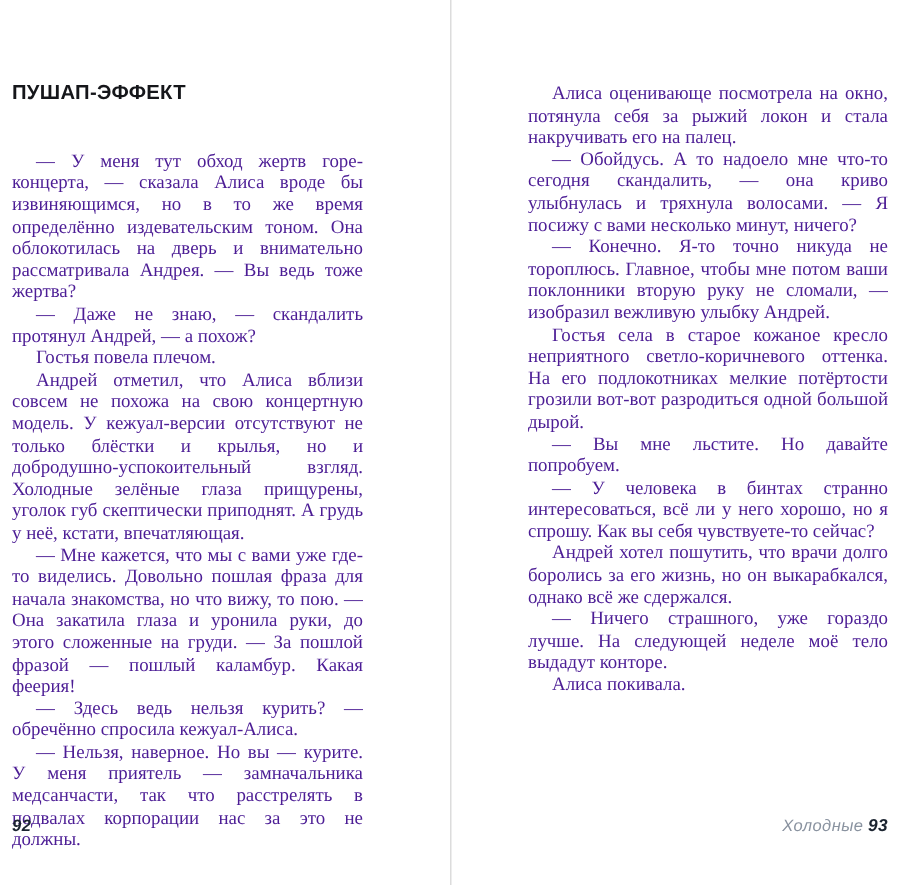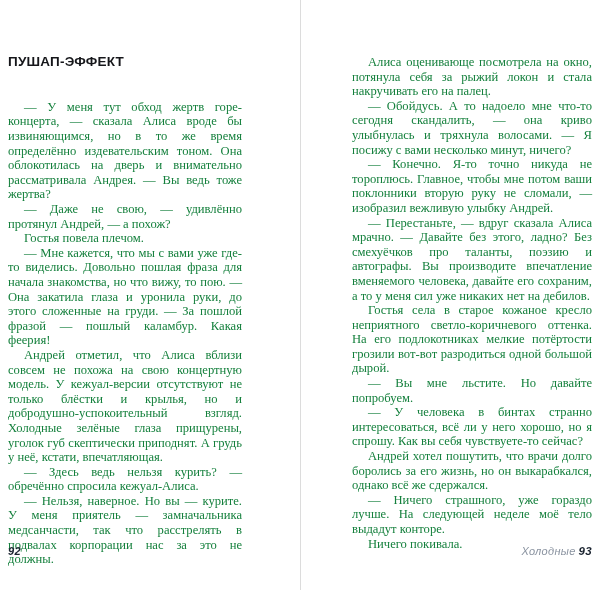--- a/index.html
+++ b/index.html
@@ -61,21 +61,21 @@
   }
 
   
   p.para {
     margin: 0;
     text-align: justify;
     text-justify: inter-word;
     text-indent: 16px;
     font-size: 12.6px;
     line-height: 14.6px;
-    color: #15803d;
+    color: #4c1d95;
     hyphens: manual;
   }
 
   
   .folio {
     position: absolute;
     bottom: 33px;
     font-family: "Liberation Sans", "DejaVu Sans", sans-serif;
     font-size: 11px;
     font-weight: bold;
@@ -100,43 +100,42 @@
 </head>
 <body>
 
 <div class="spread">
 
   <div class="page page-left">
     <div class="content">
       <h1 class="chapter-title">ПУШАП-ЭФФЕКТ</h1>
 
       <p class="para">— У меня тут обход жертв горе-концерта, — сказала Алиса вроде бы извиняющимся, но в то же время определённо издевательским тоном. Она облокотилась на дверь и внимательно рассматривала Андрея. — Вы ведь тоже жертва?</p>
-      <p class="para">— Даже не свою, — удивлённо протянул Андрей, — а похож?</p>
+      <p class="para">— Даже не знаю, — скандалить протянул Андрей, — а похож?</p>
       <p class="para">Гостья повела плечом.</p>
+      <p class="para">Андрей отметил, что Алиса вблизи совсем не похожа на свою концертную модель. У кежуал-версии отсутствуют не только блёстки и крылья, но и добродушно-успокоительный взгляд. Холодные зелёные глаза прищурены, уголок губ скептически приподнят. А грудь у неё, кстати, впечатляющая.</p>
       <p class="para">— Мне кажется, что мы с вами уже где-то виделись. Довольно пошлая фраза для начала знакомства, но что вижу, то пою. — Она закатила глаза и уронила руки, до этого сложенные на груди. — За пошлой фразой — пошлый каламбур. Какая феерия!</p>
-      <p class="para">Андрей отметил, что Алиса вблизи совсем не похожа на свою концертную модель. У кежуал-версии отсутствуют не только блёстки и крылья, но и добродушно-успокоительный взгляд. Холодные зелёные глаза прищурены, уголок губ скептически приподнят. А грудь у неё, кстати, впечатляющая.</p>
       <p class="para">— Здесь ведь нельзя курить? — обречённо спросила кежуал-Алиса.</p>
       <p class="para">— Нельзя, наверное. Но вы — курите. У меня приятель — замначальника медсанчасти, так что расстрелять в подвалах корпорации нас за это не должны.</p>
     </div>
 
     <div class="folio folio-left">92</div>
   </div>
 
   <div class="page page-right">
     <div class="content">
       <p class="para">Алиса оценивающе посмотрела на окно, потянула себя за рыжий локон и стала накручивать его на палец.</p>
       <p class="para">— Обойдусь. А то надоело мне что-то сегодня скандалить, — она криво улыбнулась и тряхнула волосами. — Я посижу с вами несколько минут, ничего?</p>
       <p class="para">— Конечно. Я-то точно никуда не тороплюсь. Главное, чтобы мне потом ваши поклонники вторую руку не сломали, — изобразил вежливую улыбку Андрей.</p>
-      <p class="para">— Перестаньте, — вдруг сказала Алиса мрачно. — Давайте без этого, ладно? Без смехуёчков про таланты, поэзию и автографы. Вы производите впечатление вменяемого человека, давайте его сохраним, а то у меня сил уже никаких нет на дебилов.</p>
       <p class="para">Гостья села в старое кожаное кресло неприятного светло-коричневого оттенка. На его подлокотниках мелкие потёртости грозили вот-вот разродиться одной большой дырой.</p>
       <p class="para">— Вы мне льстите. Но давайте попробуем.</p>
       <p class="para">— У человека в бинтах странно интересоваться, всё ли у него хорошо, но я спрошу. Как вы себя чувствуете-то сейчас?</p>
       <p class="para">Андрей хотел пошутить, что врачи долго боролись за его жизнь, но он выкарабкался, однако всё же сдержался.</p>
       <p class="para">— Ничего страшного, уже гораздо лучше. На следующей неделе моё тело выдадут конторе.</p>
-      <p class="para">Ничего покивала.</p>
+      <p class="para">Алиса покивала.</p>
     </div>
 
     <div class="folio folio-right">
       <span>Холодные</span><span class="folio-num">93</span>
     </div>
   </div>
 
   <div class="gutter-line"></div>
 </div>
 

